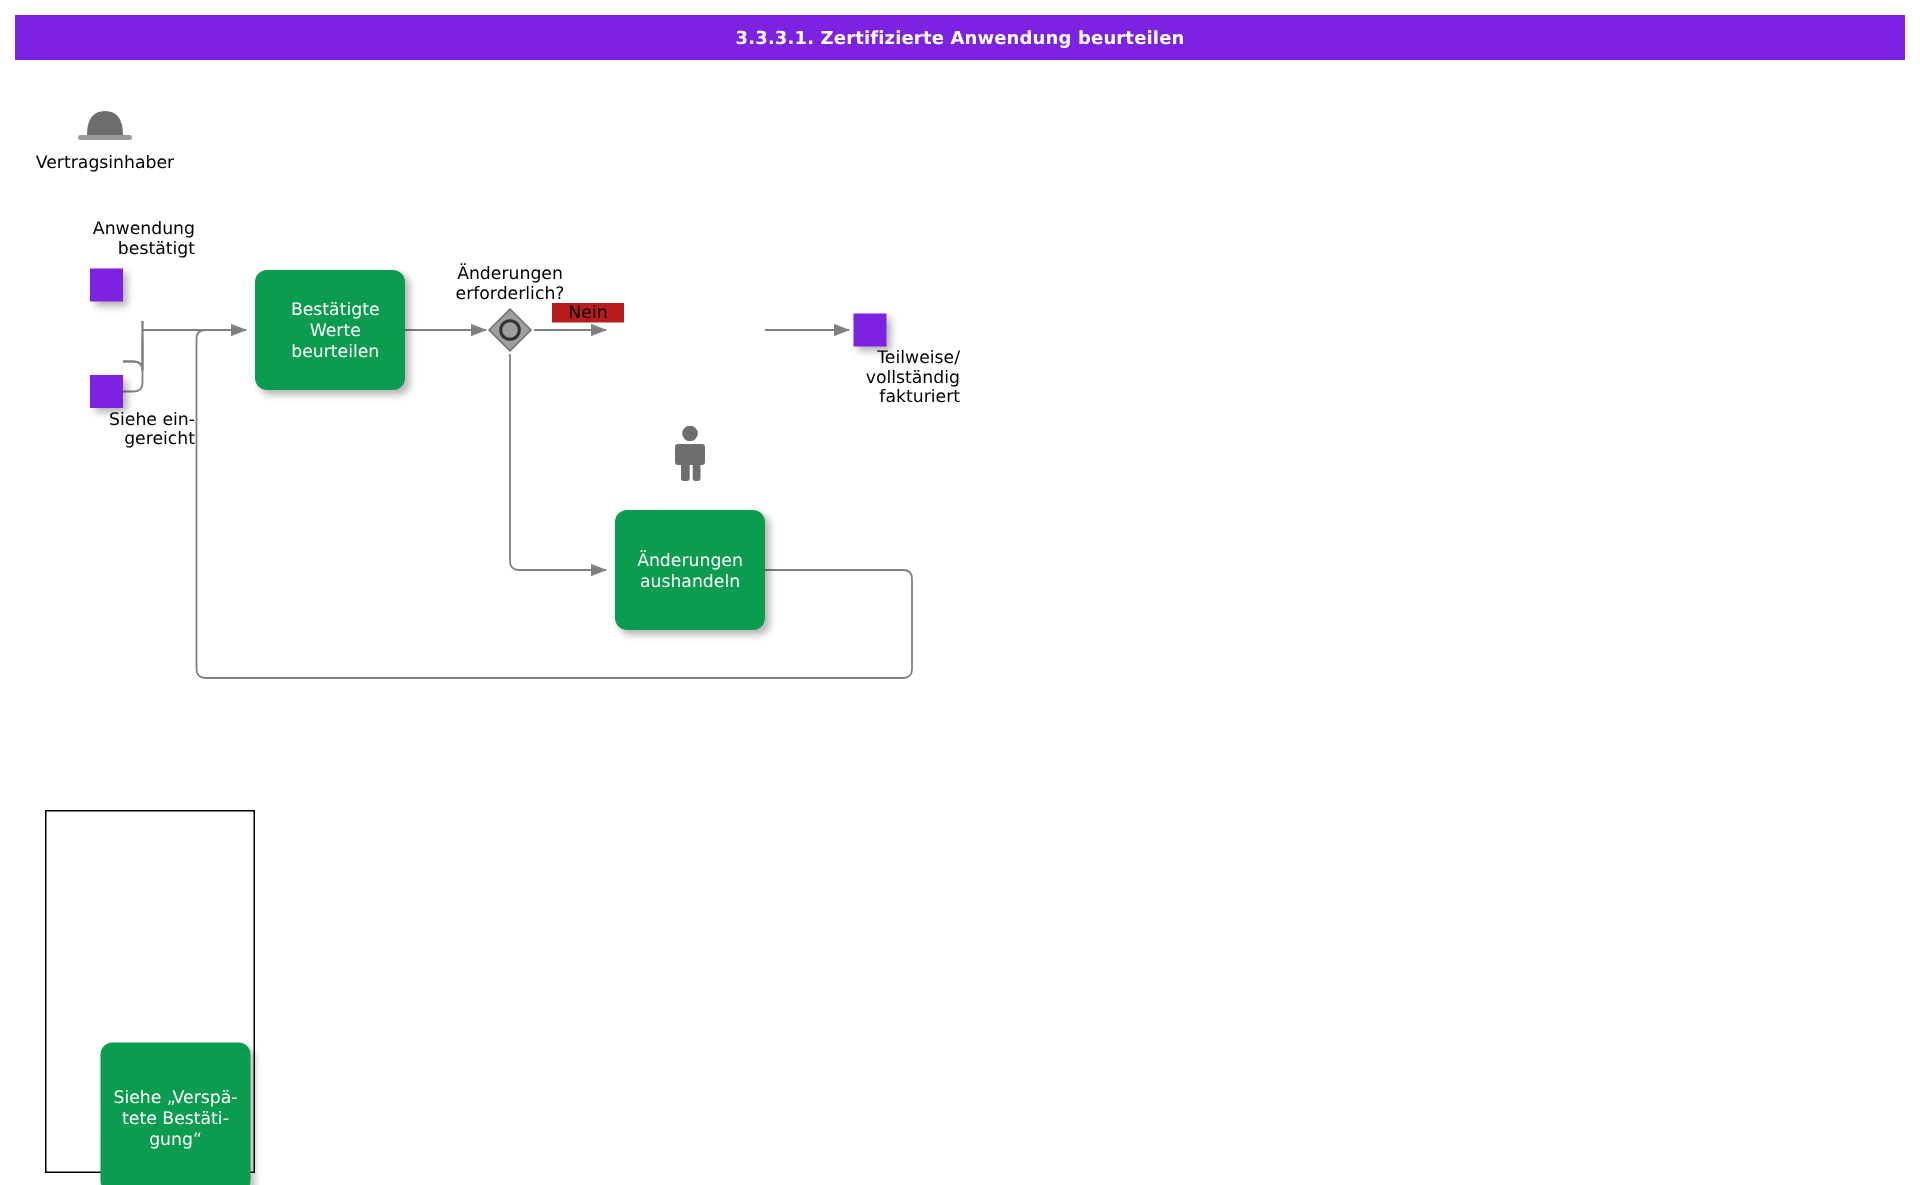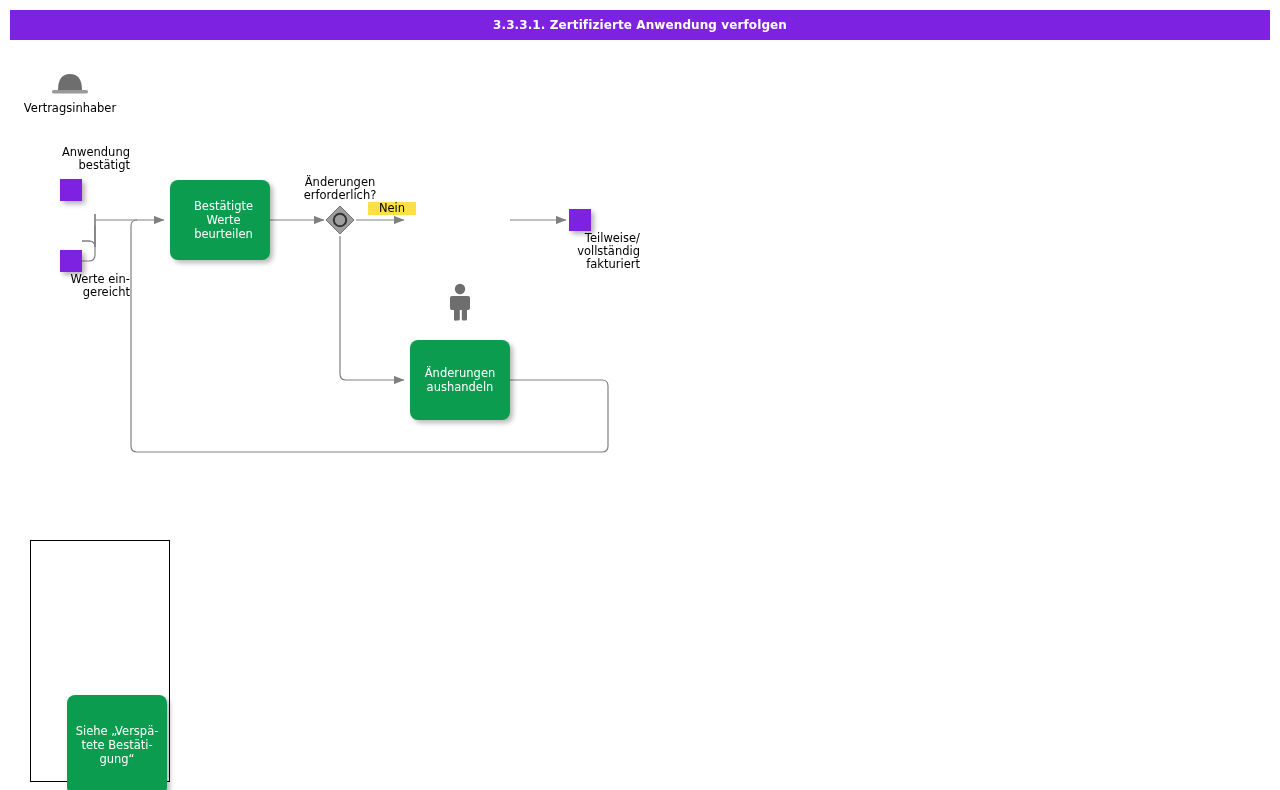--- a/index.html
+++ b/index.html
@@ -107,21 +107,21 @@
     text-align: center;
     white-space: pre-line;
   }
 
   .flow-label {
     position: absolute;
     font-size: 11.5px;
     line-height: 13px;
     color: #000000;
     text-align: center;
-    background: #fde047;
+    background: #b91c1c;
     padding: 0 2px;
   }
 
   
   .role-icon-wrap {
     position: absolute;
     width: 44px;
     height: 28px;
   }
   .role-label {
@@ -147,21 +147,21 @@
     height: 242px;
     border: 1.6px solid #000000;
     background: #ffffff;
     box-sizing: border-box;
   }
 </style>
 </head>
 <body>
 
 <div id="title-bar">
-  <span class="title-text">3.3.3.1. Zertifizierte Anwendung verfolgen</span>
+  <span class="title-text">3.3.3.1. Zertifizierte Anwendung beurteilen</span>
 </div>
 
 <div id="canvas">
 
   <svg id="flow-edges" viewBox="0 0 1280 750" width="1280" height="750">
     <defs>
       <marker id="arrowhead" markerWidth="9" markerHeight="7" refX="8.5" refY="3.5" orient="auto">
         <polygon points="0 0, 9 3.5, 0 7" fill="#808080"></polygon>
       </marker>
     </defs>
@@ -192,21 +192,21 @@
       <rect x="4" y="20" width="36" height="3.4" rx="1.6" fill="#9a9a9a"></rect>
     </svg>
   </div>
   <div class="role-label" style="left:0px; top:62px; width:140px;">Vertragsinhaber</div>
 
   <div class="event-label" style="left:10px; top:106px; width:120px;">Anwendung
 bestätigt</div>
   <div class="node event" style="left:60px; top:139px;"></div>
 
   <div class="node event" style="left:60px; top:210px;"></div>
-  <div class="event-label" style="left:10px; top:233px; width:120px;">Werte ein-
+  <div class="event-label" style="left:10px; top:233px; width:120px;">Siehe ein-
 gereicht</div>
 
   <div class="node task" style="left:170px; top:140px; width:100px; height:80px;padding-left:11px;">
     <span class="task-label">Bestätigte Werte
 beurteilen</span>
   </div>
 
   <div class="gateway-label" style="left:280px; top:136px; width:120px;">Änderungen
 erforderlich?</div>
   <div class="gateway-wrap" style="left:325px; top:165px;">

